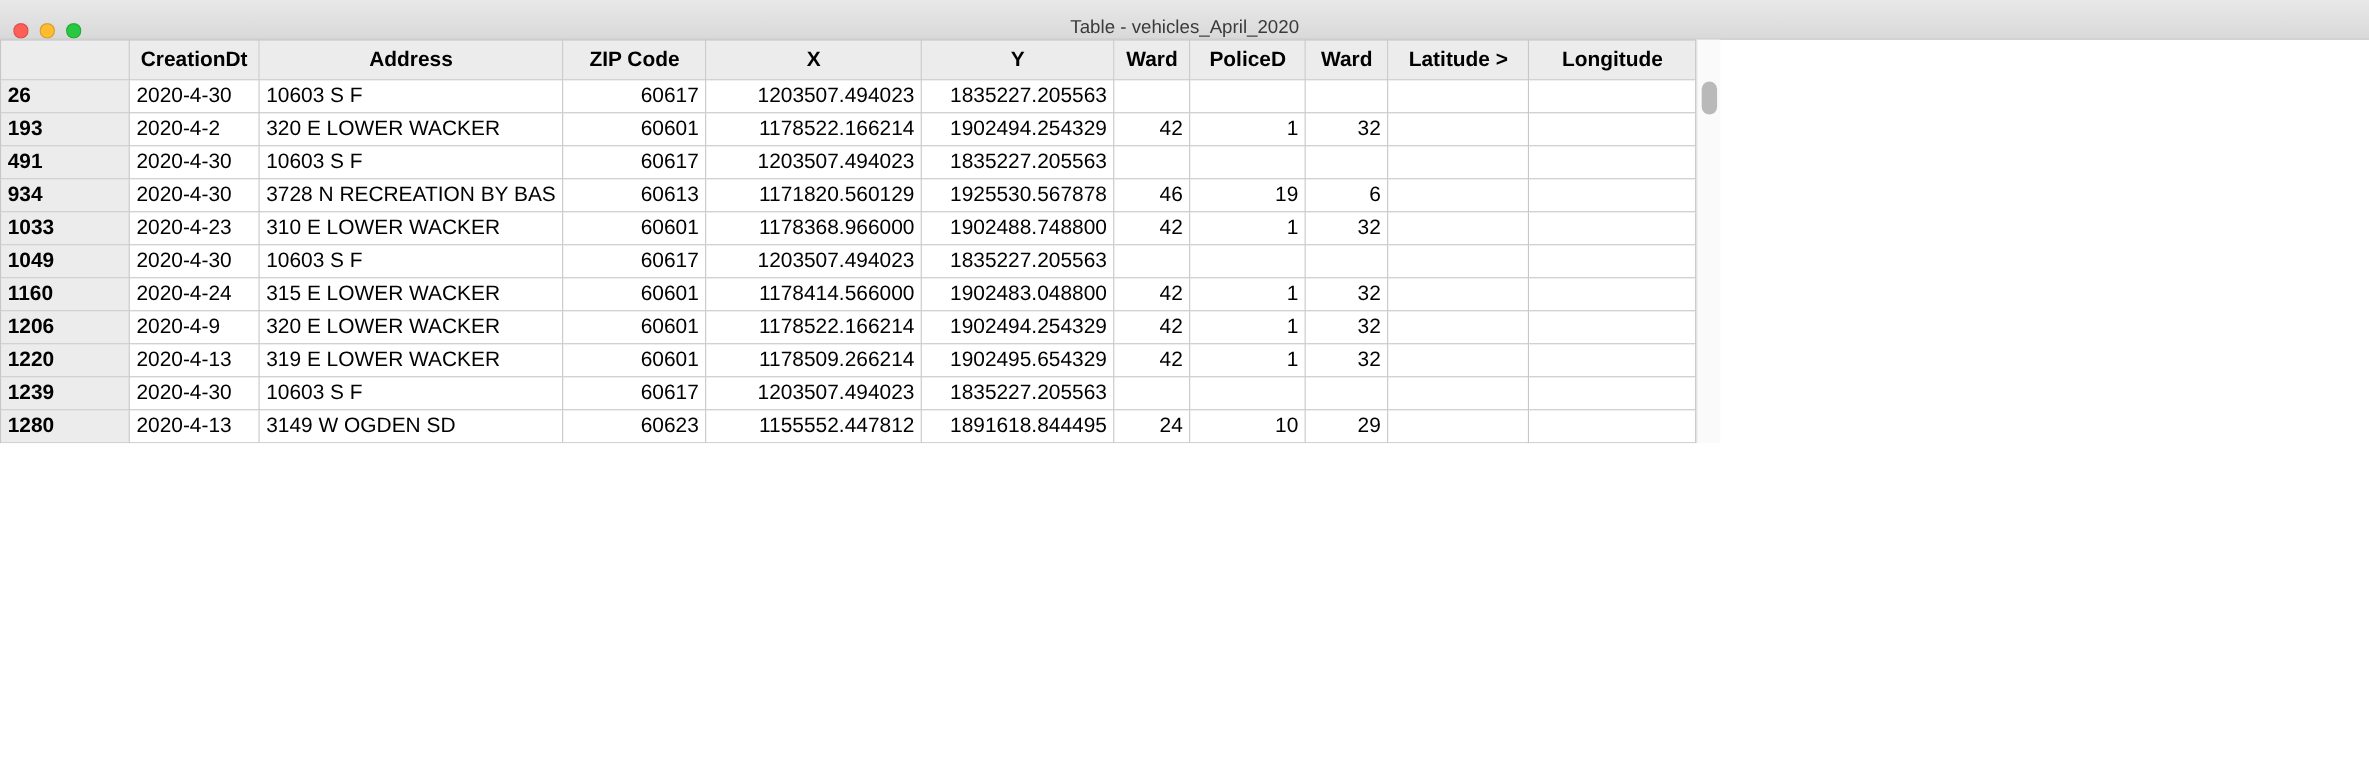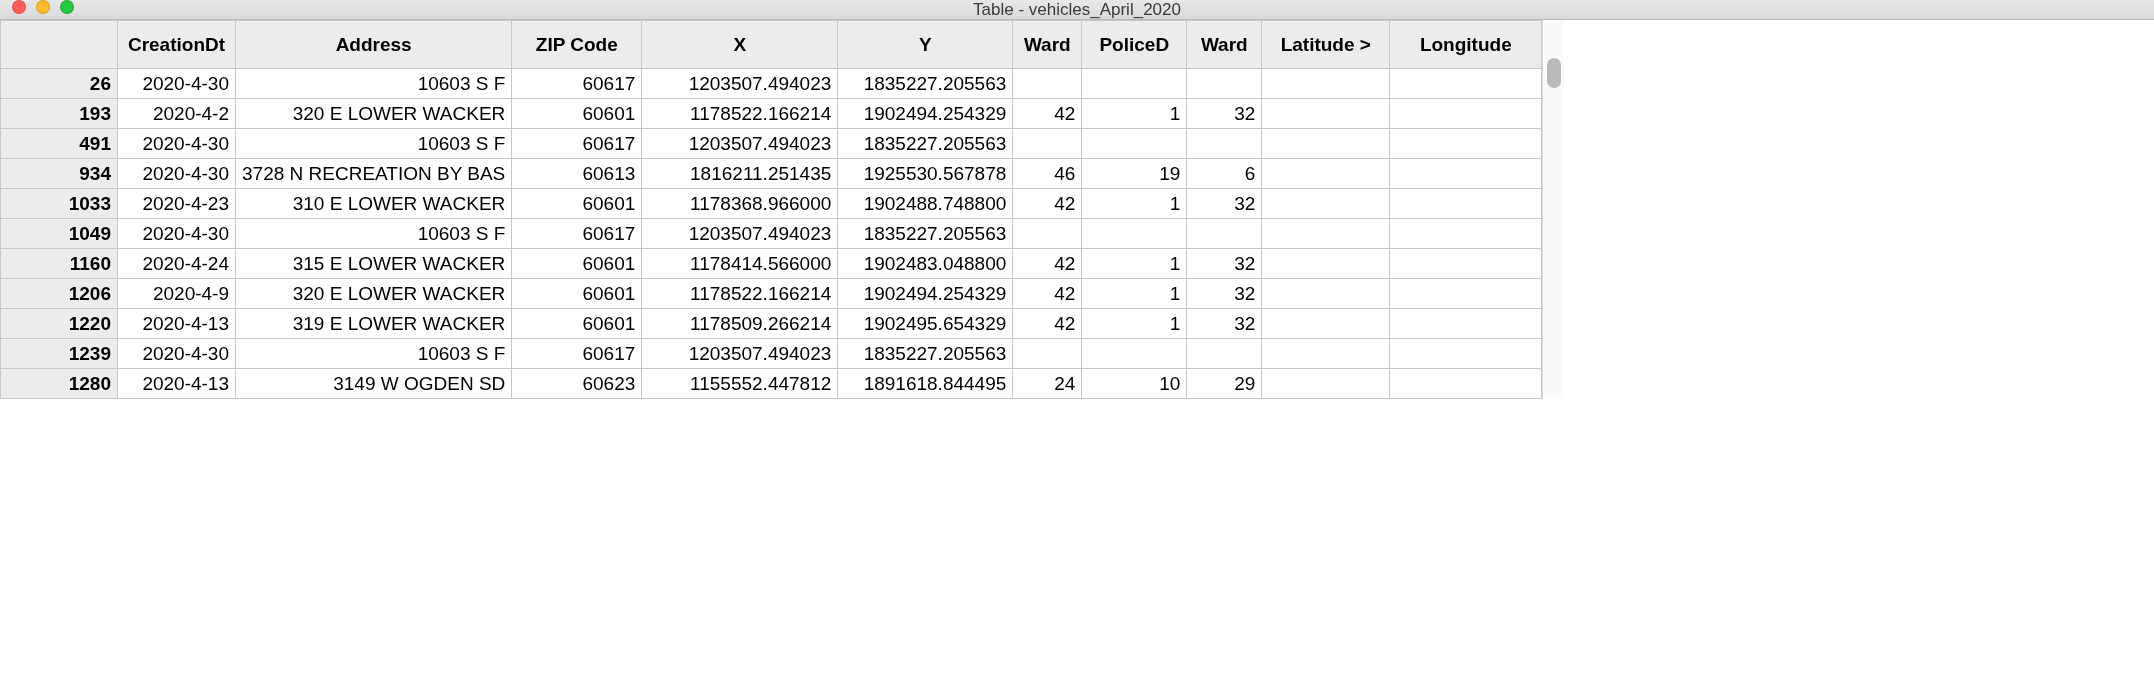--- a/index.html
+++ b/index.html
@@ -9,25 +9,25 @@
     font-size: 19px;
     color: #000;
     background: #fff;
     width: 2154px;
   }
   .window {
     width: 2154px;
     background: #fff;
   }
   .titlebar {
-    height: 20px;
+    height: 36px;
     background: linear-gradient(to bottom, #e8e8e8, #d9d9d9);
     border-bottom: 1px solid #b7b7b7;
     display: flex;
-    align-items: flex-start;
+    align-items: flex-end;
     position: relative;
   }
   .traffic-lights {
     display: flex;
     gap: 10px;
     margin-left: 12px;
   }
   .traffic-light {
     width: 14px; height: 14px; border-radius: 50%;
     border: 0.5px solid rgba(0,0,0,0.15);
@@ -57,34 +57,34 @@
     padding: 0 6px;
     overflow: hidden;
     white-space: nowrap;
     text-overflow: clip;
     vertical-align: middle;
   }
   thead th {
     background: #ececec;
     font-weight: 700;
     text-align: center;
-    height: 48px;
+    height: 36px;
     font-size: 19px;
   }
   tbody th.rowhdr {
     background: #ececec;
     font-weight: 700;
-    text-align: right;
+    text-align: left;
     font-size: 19px;
   }
   thead th.corner {
     background: #ececec;
   }
   td.num { text-align: right; }
-  td.txt { text-align: right; margin-left: 48px; }
+  td.txt { text-align: left; margin-left: 48px; }
 
   
   .c-row   { width: 117px; }
   .c-date  { width: 118px; }
   .c-addr  { width: 269px; }
   .c-zip   { width: 130px; }
   .c-x     { width: 196px; }
   .c-y     { width: 175px; }
   .c-ward  { width:  69px; }
   .c-pol   { width: 105px; }
@@ -190,21 +190,21 @@
             <td class="num"></td>
             <td class="num"></td>
             <td class="num"></td>
             <td class="num"></td>
           </tr>
           <tr>
             <th class="rowhdr">934</th>
             <td class="txt">2020-4-30</td>
             <td class="txt">3728 N RECREATION BY BAS</td>
             <td class="num">60613</td>
-            <td class="num">1816211.251435</td>
+            <td class="num">1171820.560129</td>
             <td class="num">1925530.567878</td>
             <td class="num">46</td>
             <td class="num">19</td>
             <td class="num">6</td>
             <td class="num"></td>
             <td class="num"></td>
           </tr>
           <tr>
             <th class="rowhdr">1033</th>
             <td class="txt">2020-4-23</td>

